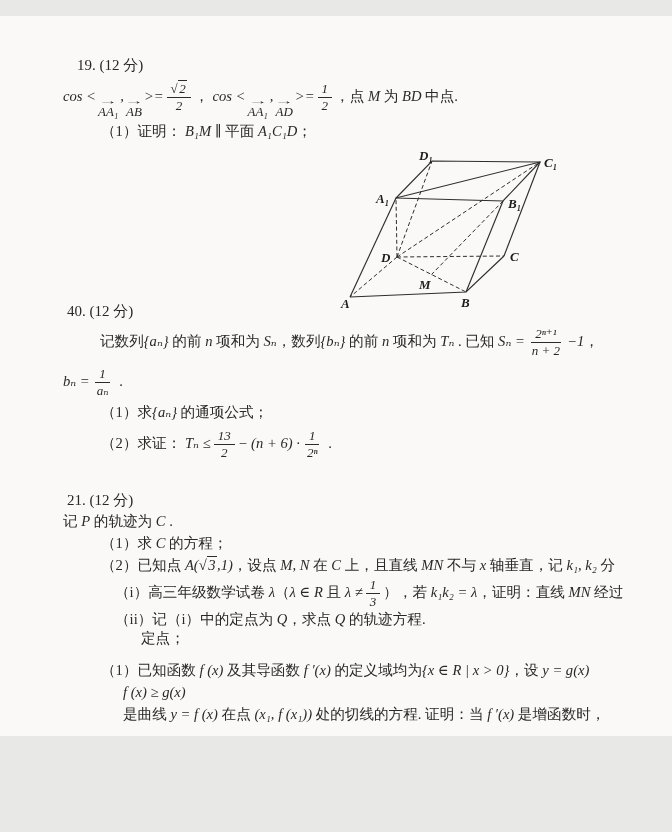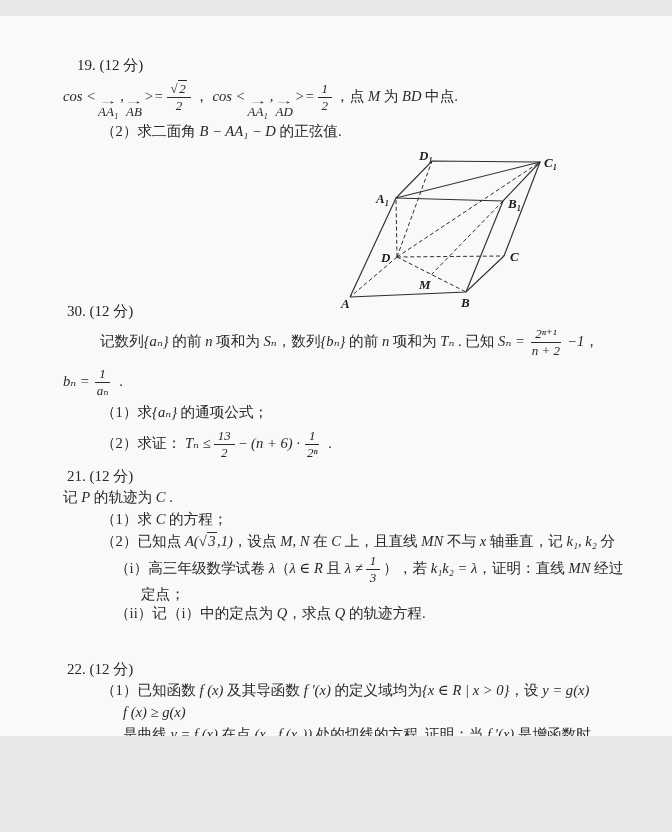--- a/index.html
+++ b/index.html
@@ -60,21 +60,21 @@
         </span><span class="c">， </span><span class="m">cos &lt;</span><span class="vec">
           <span class="va">→</span>
           <span class="vb">AA₁</span>
         </span><span class="m">,</span><span class="vec">
           <span class="va">→</span>
           <span class="vb">AD</span>
         </span><span class="m">&gt;=</span><span class="frac">
           <span class="fn">1</span>
           <span class="fd">2</span>
         </span><span class="c">，点 </span><span class="m">M</span><span class="c"> 为 </span><span class="m">BD</span><span class="c"> 中点.</span></p>
-    <p class="ln item"><span class="c">（2）求二面角 </span><span class="m">B − AA₁ − D </span><span class="c">的正弦值.</span></p>
+    <p class="ln item"><span class="c">（1）证明： </span><span class="m">B₁M ∥ </span><span class="c">平面 </span><span class="m">A₁C₁D</span><span class="c">；</span></p>
   </section>
 
   <svg class="fig" width="235" height="162" viewBox="0 0 235 162">
     <g stroke="#2e2e2e" stroke-width="1.15" fill="none">
       <path d="M17 147 L133 142 L171 106"></path>
       <path d="M171 106 L207 12"></path>
       <path d="M133 142 L170 51"></path>
       <path d="M17 147 L63 48"></path>
       <path d="M63 48 L170 51 L207 12 L99 11 Z"></path>
       <path d="M63 48 L207 12"></path>
@@ -95,54 +95,53 @@
       <text class="flbl" x="48" y="112">D</text>
       <text class="flbl" x="43" y="53">A₁</text>
       <text class="flbl" x="175" y="58">B₁</text>
       <text class="flbl" x="211" y="17">C₁</text>
       <text class="flbl" x="86" y="10">D₁</text>
       <text class="flbl" x="86" y="139">M</text>
     </g>
   </svg>
 
   <section class="q" style="top:285px">
-    <p class="ln qhead"><span>30.</span> <span>(12 分)</span></p>
+    <p class="ln qhead"><span>40.</span> <span>(12 分)</span></p>
     <p class="ln para fln40"><span class="c">记数列</span><span class="m">{aₙ}</span><span class="c"> 的前 </span><span class="m">n</span><span class="c"> 项和为 </span><span class="m">Sₙ</span><span class="c">，数列</span><span class="m">{bₙ}</span><span class="c"> 的前 </span><span class="m">n</span><span class="c"> 项和为 </span><span class="m">Tₙ</span><span class="c"> . 已知 </span><span class="m">Sₙ =</span><span class="frac">
           <span class="fn">2ⁿ⁺¹</span>
           <span class="fd">n + 2</span>
         </span><span class="m">−1</span><span class="c">，</span></p>
     <p class="ln fln40"><span class="m">bₙ =</span><span class="frac">
           <span class="fn">1</span>
           <span class="fd">aₙ</span>
         </span><span class="c"> .</span></p>
     <p class="ln item lh22"><span class="c">（1）求</span><span class="m">{aₙ}</span><span class="c"> 的通项公式；</span></p>
     <p class="ln item fln40"><span class="c">（2）求证： </span><span class="m">Tₙ ≤</span><span class="frac">
           <span class="fn">13</span>
           <span class="fd">2</span>
         </span><span class="m">− (n + 6) ·</span><span class="frac">
           <span class="fn">1</span>
           <span class="fd">2ⁿ</span>
         </span><span class="c"> .</span></p>
   </section>
 
-  <section class="q" style="top:450px">
+  <section class="q" style="top:474px">
     <p class="ln qhead"><span>21.</span> <span>(12 分)</span></p>
     <p class="ln lh22"><span class="c">记 </span><span class="m">P</span><span class="c"> 的轨迹为 </span><span class="m">C</span><span class="c"> .</span></p>
     <p class="ln item lh22"><span class="c">（1）求 </span><span class="m">C</span><span class="c"> 的方程；</span></p>
     <p class="ln item lh22"><span class="c">（2）已知点 </span><span class="m">A(</span><span><span class="sq">√</span><span class="sr">3</span></span><span class="m">,1)</span><span class="c">，设点 </span><span class="m">M, N</span><span class="c"> 在 </span><span class="m">C</span><span class="c"> 上，且直线 </span><span class="m">MN</span><span class="c"> 不与 </span><span class="m">x</span><span class="c"> 轴垂直，记 </span><span class="m">k₁, k₂</span><span class="c"> 分</span></p>
     <p class="ln sub fln32"><span class="c">（i）高三年级数学试卷 </span><span class="m">λ</span><span class="c">（</span><span class="m">λ ∈ R </span><span class="c">且 </span><span class="m">λ ≠</span><span class="frac">
           <span class="fn">1</span>
           <span class="fd">3</span>
         </span><span class="c">），若 </span><span class="m">k₁k₂ = λ</span><span class="c">，证明：直线 </span><span class="m">MN</span><span class="c"> 经过</span></p>
+    <p class="ln sub lh20"><span class="c">（ii）记（i）中的定点为 </span><span class="m">Q</span><span class="c">，求点 </span><span class="m">Q</span><span class="c"> 的轨迹方程.</span></p>
     <p class="ln sub2 lh18"><span class="c">定点；</span></p>
-    <p class="ln sub lh20"><span class="c">（ii）记（i）中的定点为 </span><span class="m">Q</span><span class="c">，求点 </span><span class="m">Q</span><span class="c"> 的轨迹方程.</span></p>
   </section>
 
   <section class="q" style="top:643px">
-    <p class="ln qhead"><span>22.</span> <span>(12 分)</span></p>
     <p class="ln item lh22"><span class="c">（1）已知函数 </span><span class="m">f (x)</span><span class="c"> 及其导函数 </span><span class="m">f ′(x)</span><span class="c"> 的定义域均为</span><span class="m">{x ∈ R | x &gt; 0}</span><span class="c">，设 </span><span class="m">y = g(x)</span></p>
     <p class="ln cont lh22"><span class="m">f (x) ≥ g(x)</span></p>
     <p class="ln cont lh22"><span class="c">是曲线 </span><span class="m">y = f (x)</span><span class="c"> 在点 </span><span class="m">(x₁, f (x₁))</span><span class="c"> 处的切线的方程. 证明：当 </span><span class="m">f ′(x)</span><span class="c"> 是增函数时，</span></p>
   </section>
 
   <div class="footer">
     <span>高三年级数学试卷</span><span>第 4 页  共 4 页</span>
   </div>
 
 </div>

